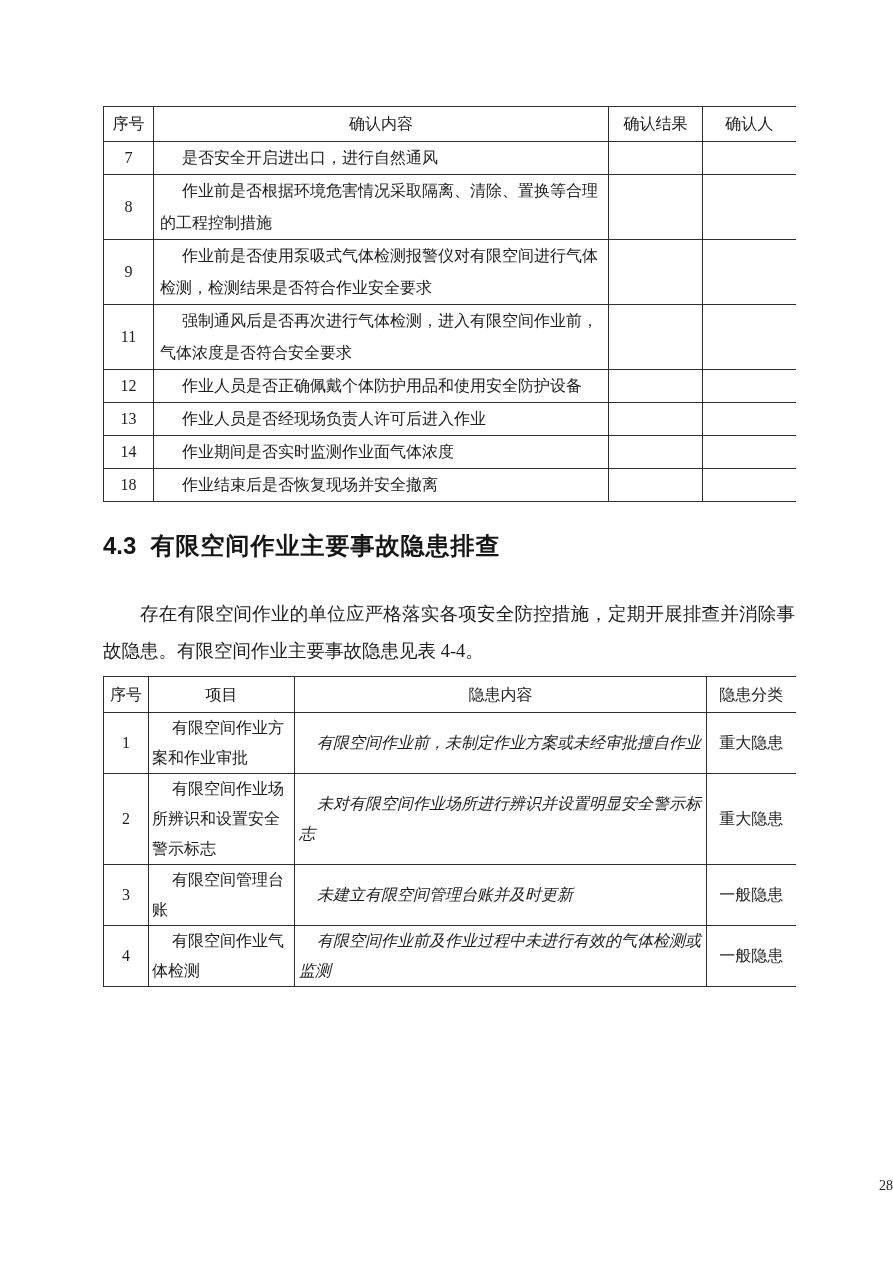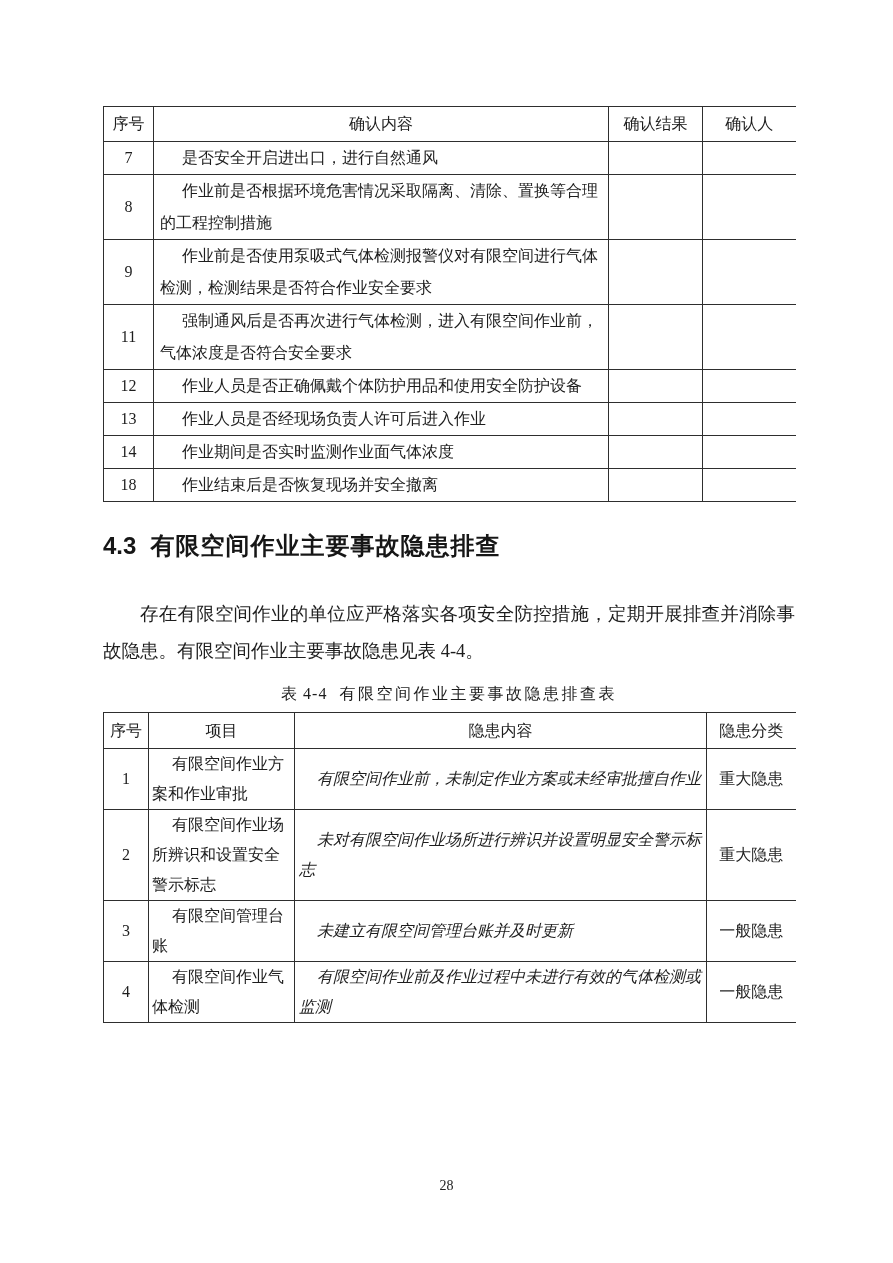--- a/index.html
+++ b/index.html
@@ -71,21 +71,21 @@
     font-size: 16px;
     letter-spacing: 2.5px;
     line-height: 24px;
   }
   .table-caption .cap-label { margin-right: 12px; letter-spacing: 1px; }
 
   .page-number {
     position: absolute;
     left: 0; right: 0;
     top: 1178px;
-    text-align: center;
+    text-align: right;
     font-size: 14px;
     color: #222;
   }
 </style>
 </head>
 <body>
 
 <div class="content">
 
   <table class="tbl1">
@@ -154,23 +154,20 @@
       </tr>
     </tbody>
   </table>
 
   <h2 class="section-heading">
     <span class="h-num">4.3</span><span>有限空间作业主要事故隐患排查</span>
   </h2>
 
   <p class="body-paragraph">存在有限空间作业的单位应严格落实各项安全防控措施，定期开展排查并消除事故隐患。有限空间作业主要事故隐患见表 4-4。</p>
 
-  <div class="table-caption">
-    <span class="cap-label">表 4-4</span><span>有限空间作业主要事故隐患排查表</span>
-  </div>
 
   <table class="tbl2">
     <colgroup>
       <col style="width:45px">
         <col style="width:146px">
         <col style="width:412px">
         <col style="width:89px">
     </colgroup>
     <thead>
       <tr>

